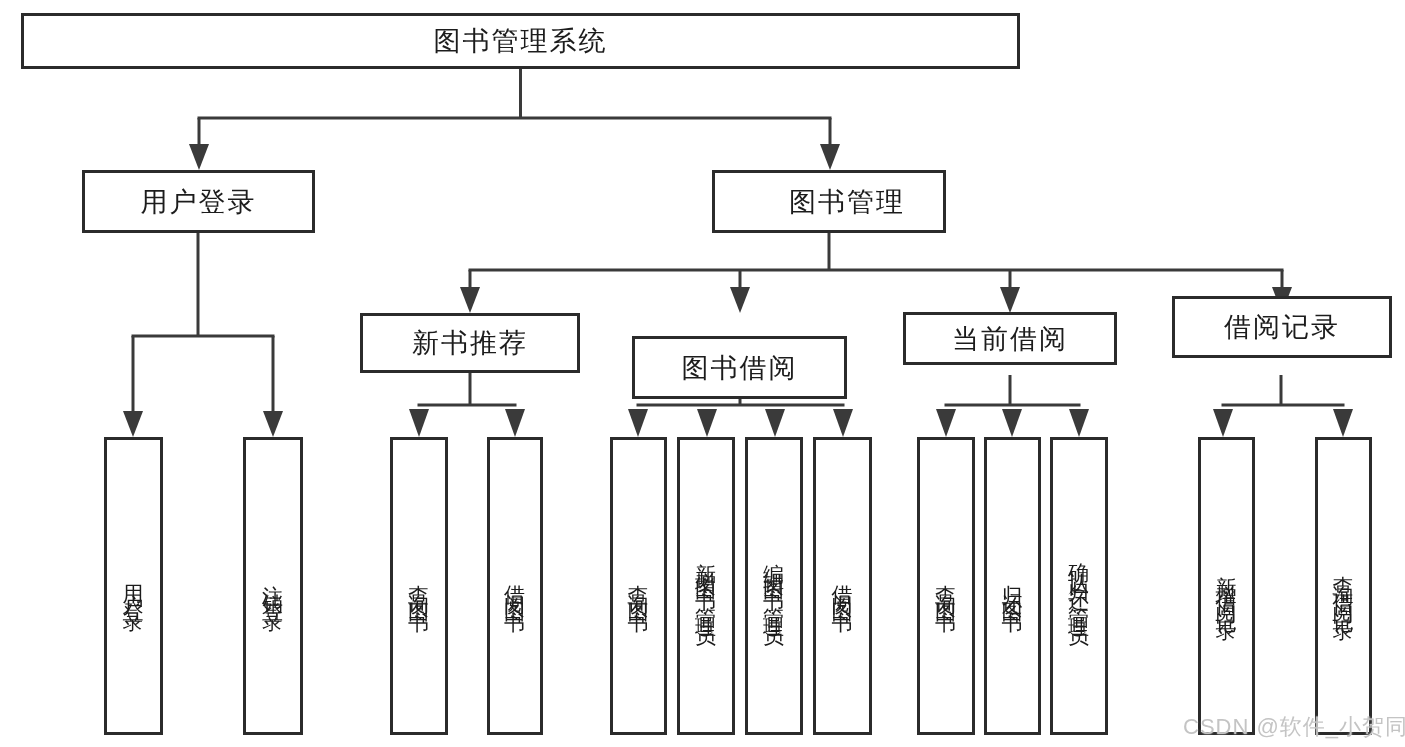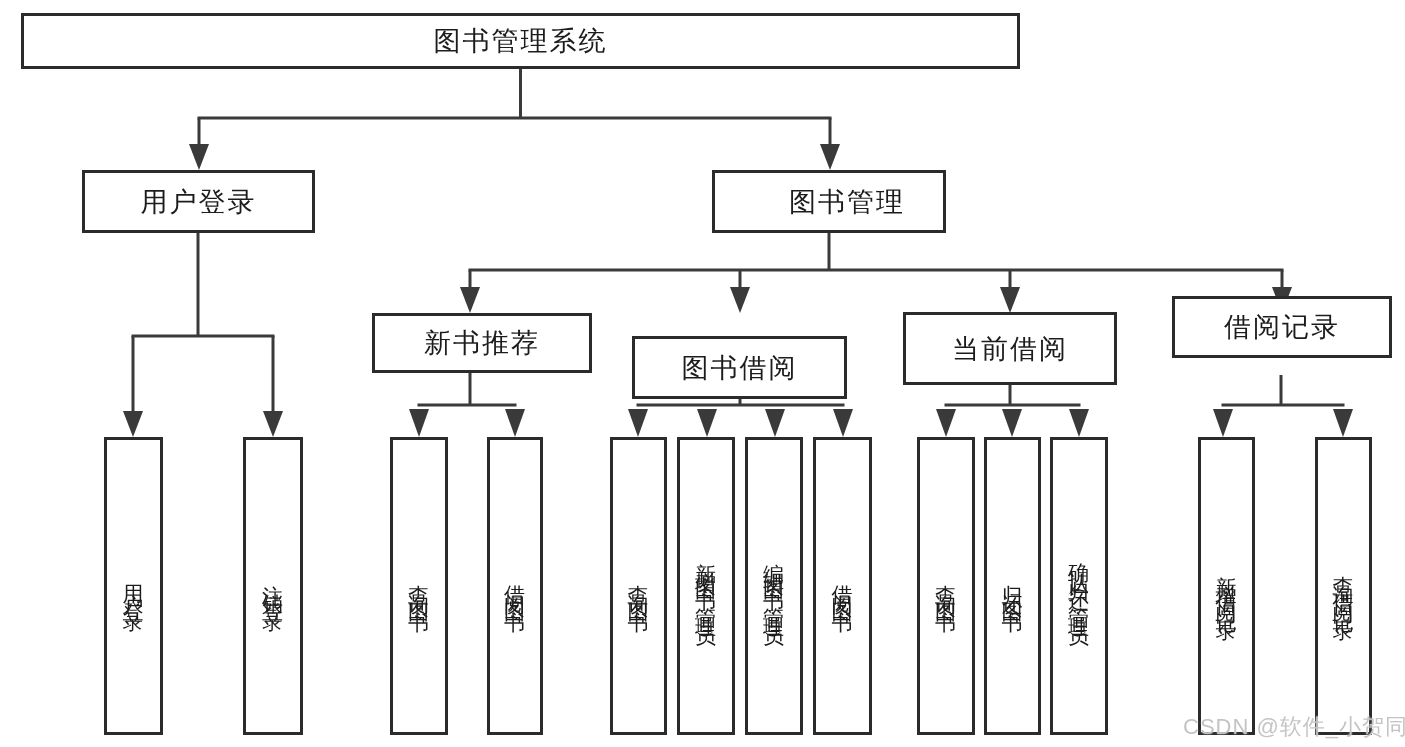--- a/index.html
+++ b/index.html
@@ -118,27 +118,27 @@
     <span>图书管理系统</span>
   </div>
 
   <div class="hbox" style="left:82px;top:170px;width:233px;height:63px;">
     <span>用户登录</span>
   </div>
   <div class="hbox" style="left:712px;top:170px;width:234px;height:63px;padding-left:36px;">
     <span>图书管理</span>
   </div>
 
-  <div class="hbox" style="left:372px;top:313px;width:220px;height:60px;">
+  <div class="hbox" style="left:360px;top:313px;width:220px;height:60px;">
     <span>新书推荐</span>
   </div>
   <div class="hbox" style="left:632px;top:312px;width:215px;height:63px;margin-top:24px;">
     <span>图书借阅</span>
   </div>
-  <div class="hbox" style="left:903px;top:312px;width:214px;height:73px;">
+  <div class="hbox" style="left:903px;top:312px;width:214px;height:53px;">
     <span>当前借阅</span>
   </div>
   <div class="hbox" style="left:1172px;top:296px;width:220px;height:62px;">
     <span>借阅记录</span>
   </div>
 
   <div class="vbox" style="left:104px;width:59px;">
     <span>用户登录</span>
   </div>
   <div class="vbox" style="left:243px;width:60px;">

